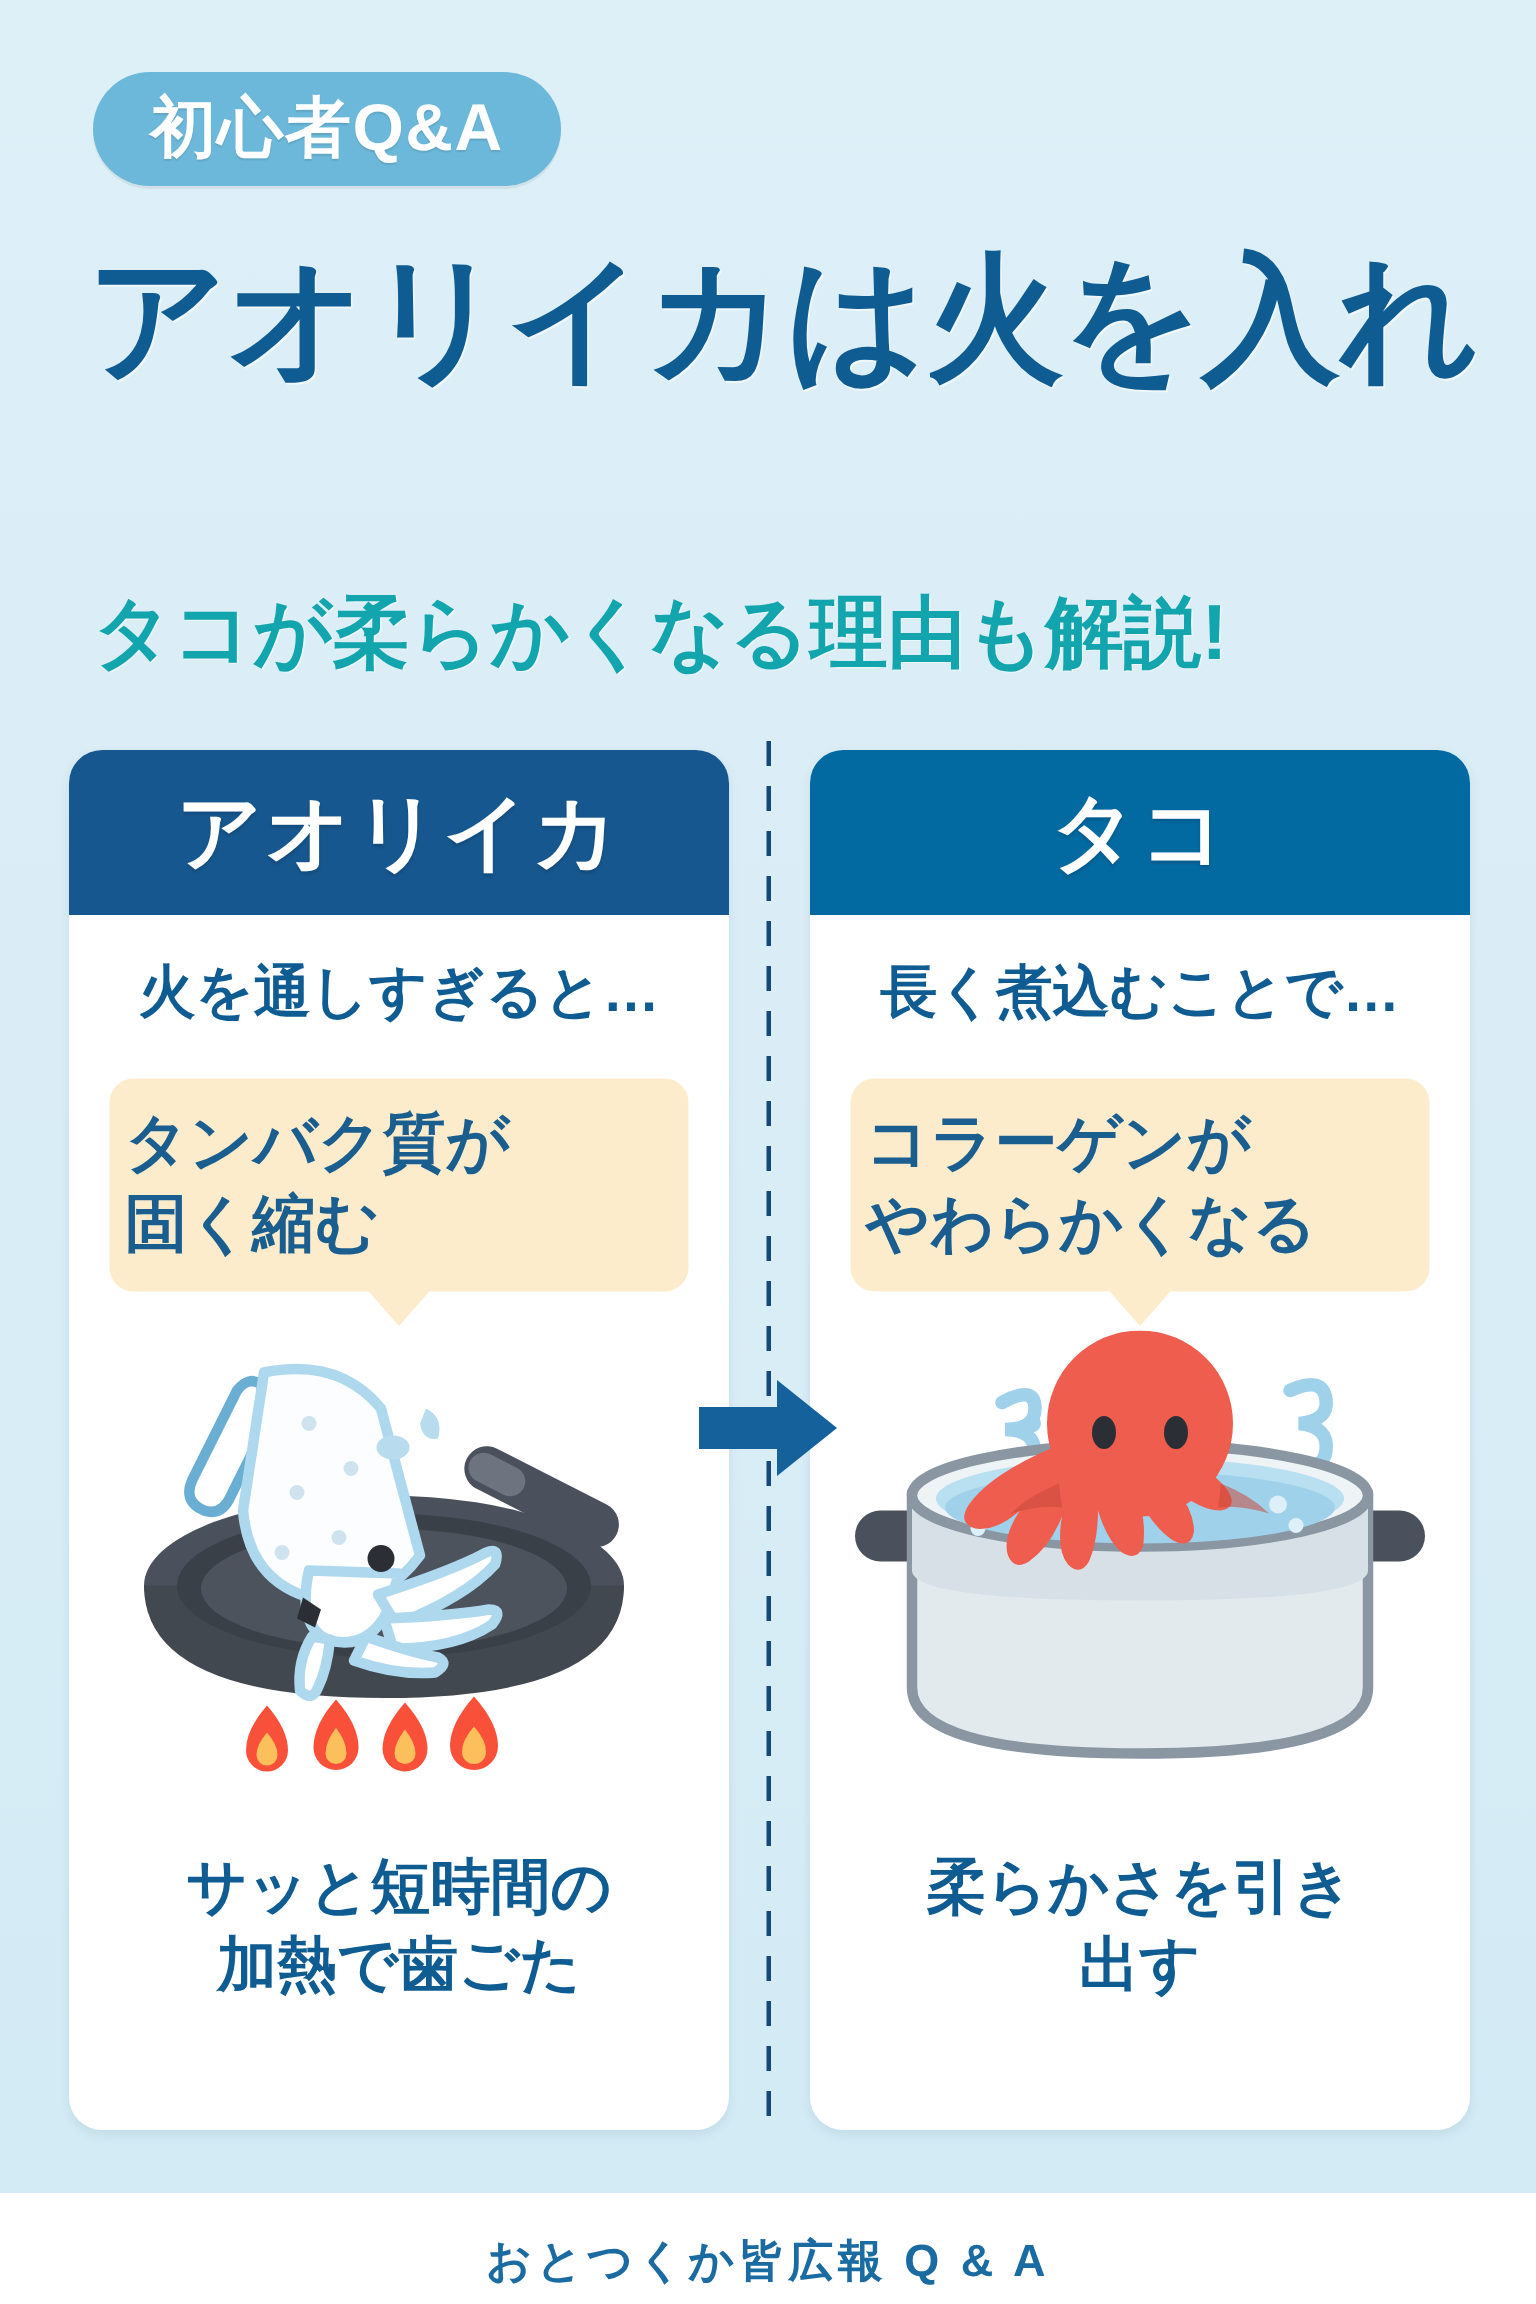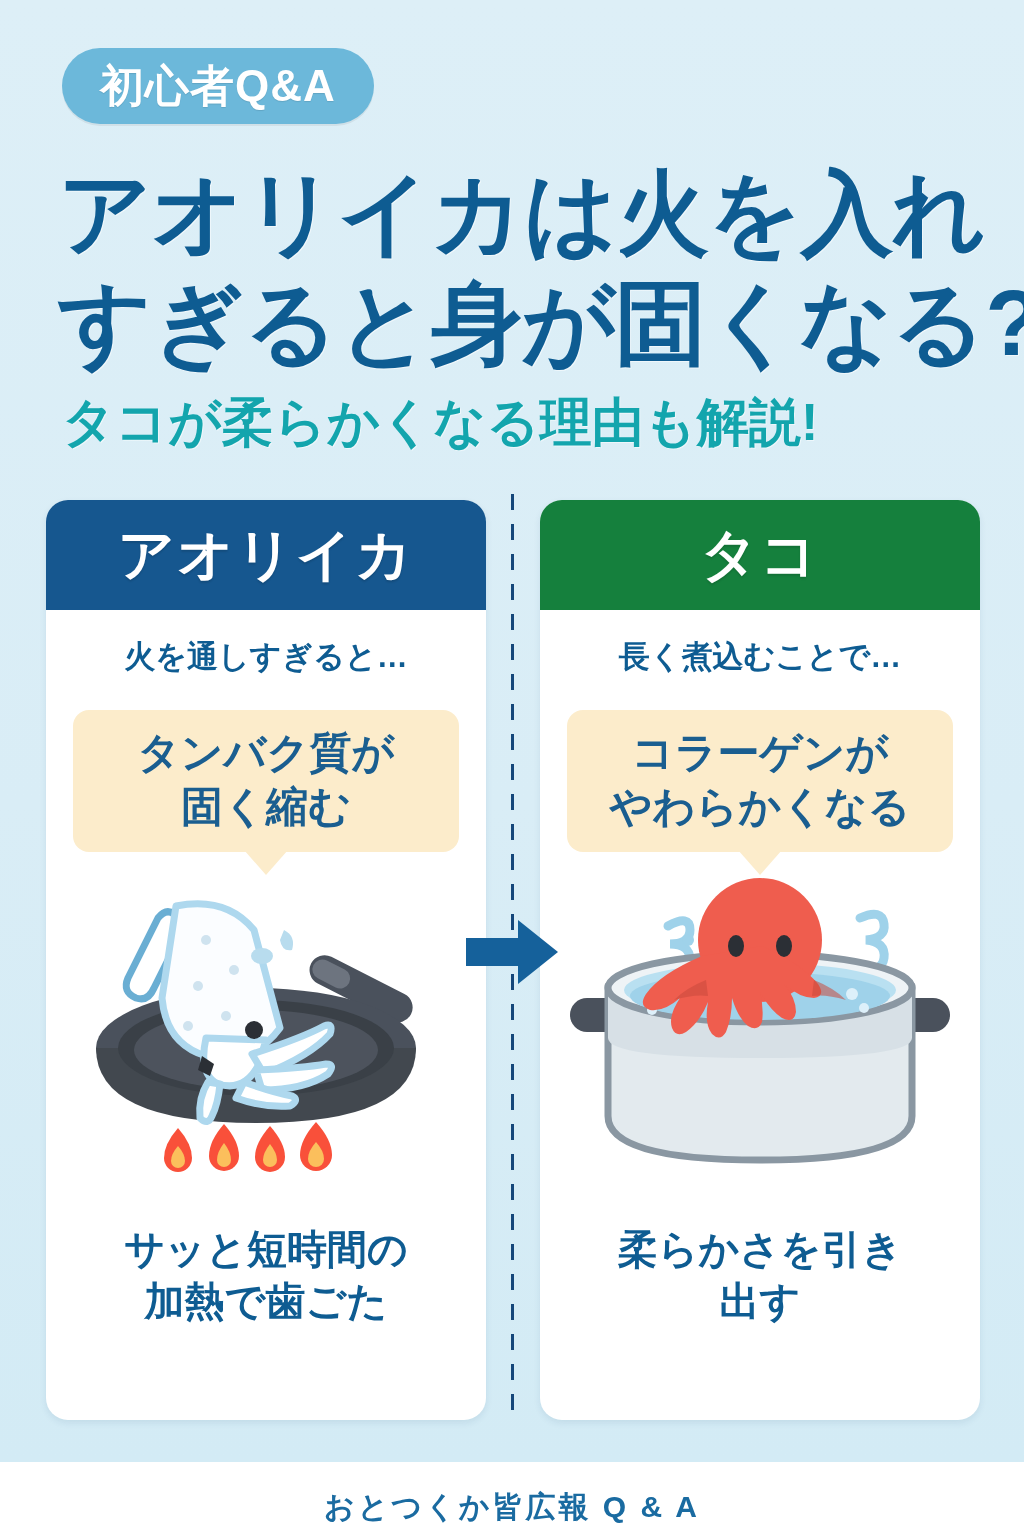--- a/index.html
+++ b/index.html
@@ -66,38 +66,38 @@
     box-shadow:0 3px 7px rgba(20,70,110,0.09);
     overflow:hidden;
   }
   .card-left  { left:46px; }
   .card-right { left:540px; }
 
   .card-header {
     height:110px; display:flex; align-items:center; justify-content:center;
   }
   .card-header.left  { background:#16578f; }
-  .card-header.right { background:#15803d; }
+  .card-header.right { background:#0369a1; }
   .card-header-text {
     color:#ffffff; font-size:56px; font-weight:bold; letter-spacing:2px;
     line-height:1; text-shadow:0 2px 2px rgba(0,0,0,0.13);
   }
 
   .card-lead {
     margin-top:26px; text-align:center;
-    color:#0e5c92; font-size:31px; font-weight:bold; letter-spacing:0px;
+    color:#0e5c92; font-size:38px; font-weight:bold; letter-spacing:0px;
   }
 
   
   .bubble-wrap {
     position:relative; margin:22px auto 0; width:386px;
   }
   .bubble {
     background:#fceccb; border-radius:16px;
-    padding:16px 10px 18px; text-align:center;margin-top:32px;
+    padding:16px 10px 18px; margin-top:32px;
   }
   .bubble-line {
     color:#1a5e90; font-size:42px; font-weight:bold; line-height:1.28;
     letter-spacing:0px; white-space:nowrap;
   }
   .bubble-tail {
     position:absolute; left:50%; bottom:-23px; transform:translateX(-50%);
     width:0; height:0;
     border-left:22px solid transparent;
     border-right:22px solid transparent;
@@ -139,21 +139,20 @@
 
   <div class="bg-panel"></div>
   <div class="footer-strip"></div>
 
   <div class="badge">
     <span class="badge-text">初心者Q&amp;A</span>
   </div>
 
   <div class="headline">
     <div class="headline-line">アオリイカは火を入れ</div>
-    <div class="headline-line">すぎると身が固くなる?</div>
   </div>
   <div class="subhead">タコが柔らかくなる理由も解説!</div>
 
   <div class="divider"></div>
 
   <div class="card card-left">
     <div class="card-header left">
       <span class="card-header-text">アオリイカ</span>
     </div>
     <div class="card-lead">火を通しすぎると…</div>

